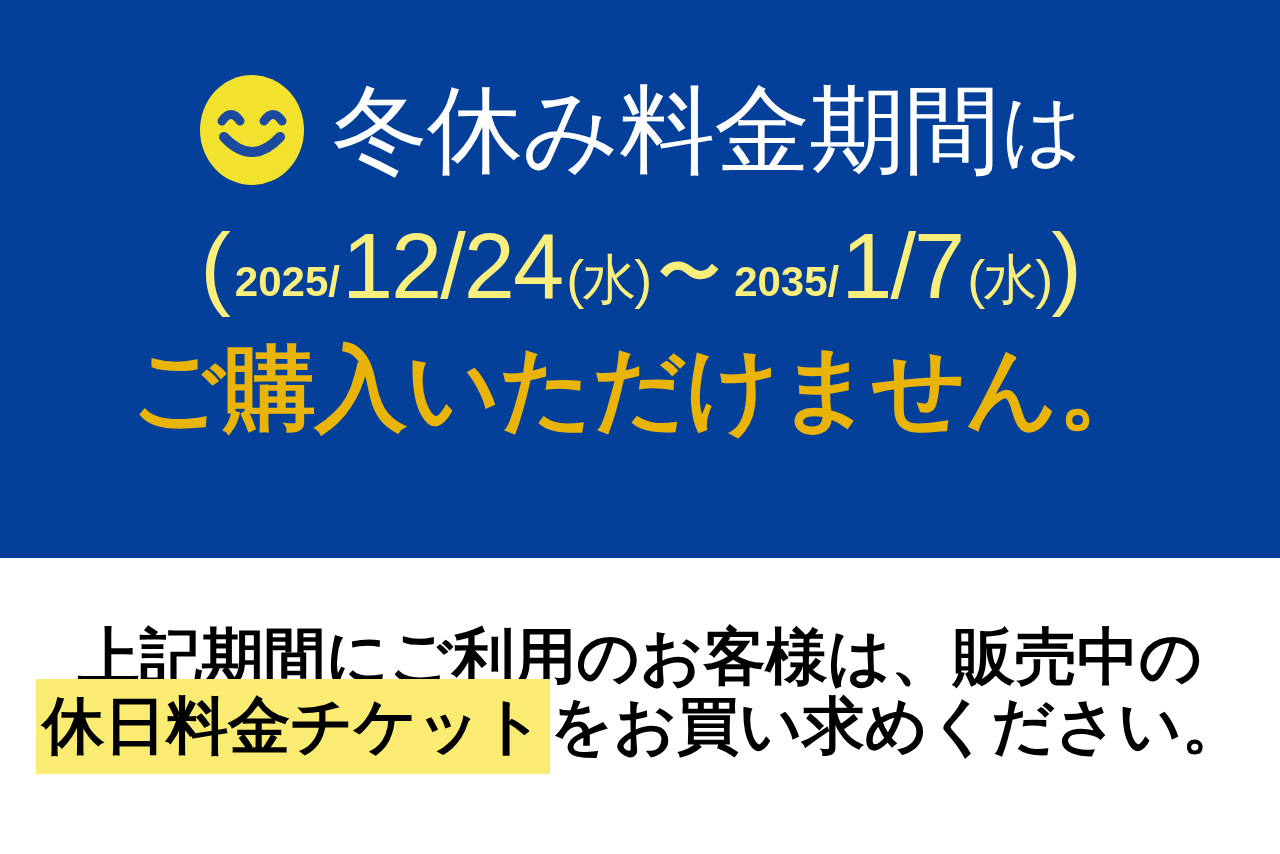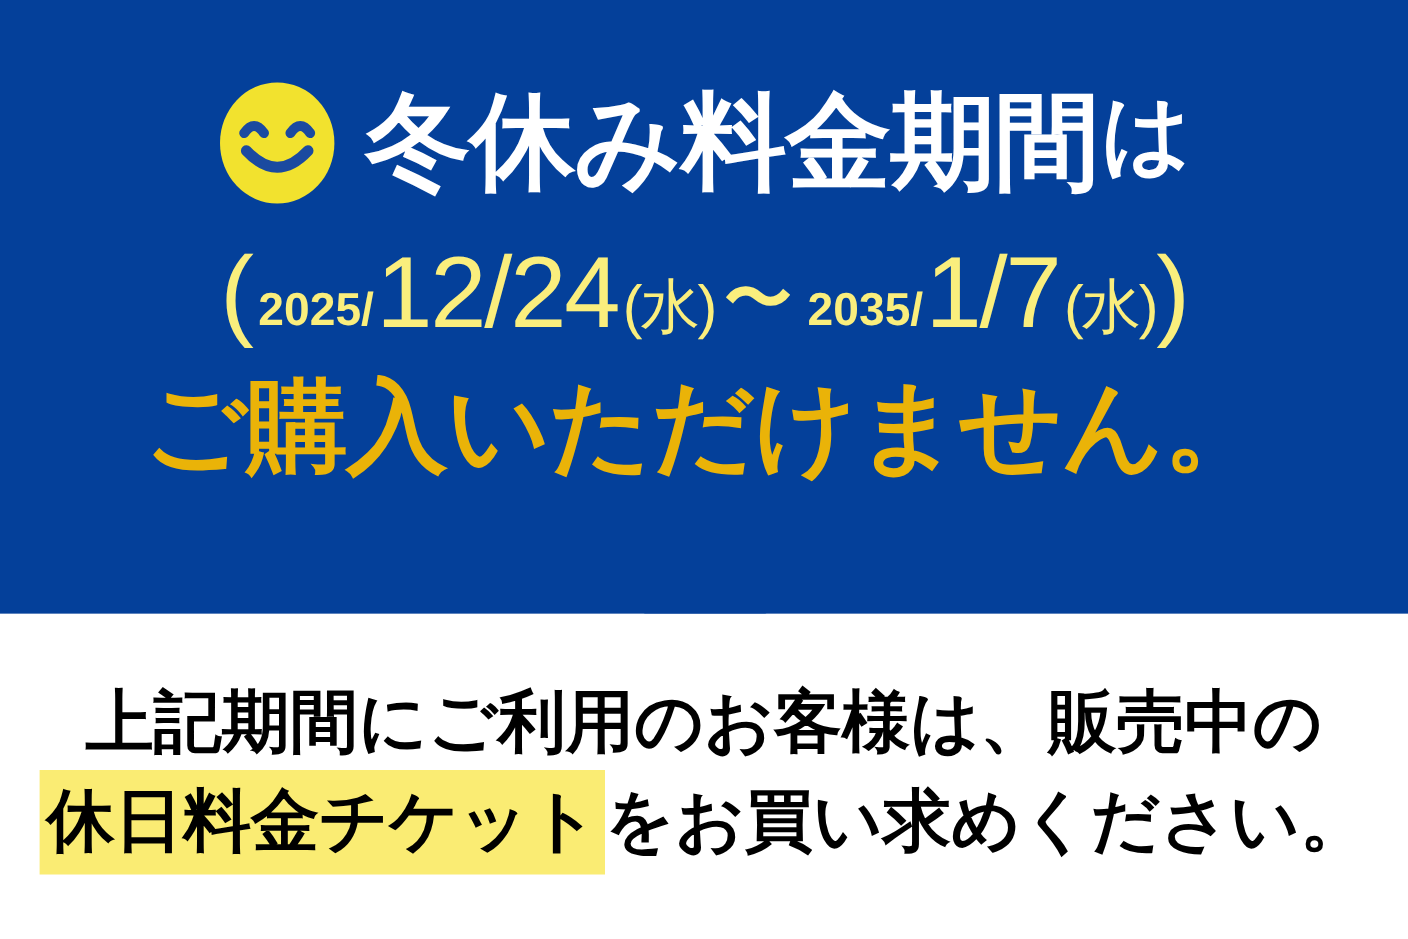--- a/index.html
+++ b/index.html
@@ -59,26 +59,26 @@
   .smiley {
     width: 108px;
     height: 114px;
     flex: 0 0 auto;
     display: block;
   }
 
   .headline {
     color: #ffffff;
     font-size: 96px;
-    font-weight: 700;
+    font-weight: 400;
     letter-spacing: -1px;
     line-height: 1;
     white-space: nowrap;
     display: flex;
-    align-items: flex-start;
+    align-items: center;
   }
   .headline .tail {
     font-size: 80px;
     padding-left: 2px;
   }
 
   
   .hero-line2 {
     color: #FAEE7D;
     white-space: nowrap;
@@ -162,21 +162,21 @@
 
   .foot-line {
     color: #000000;
     font-size: 62px;
     font-weight: 700;
     letter-spacing: 0px;
     line-height: 1;
     white-space: nowrap;
   }
   .foot-line-2 {
-    margin-top: 28px;
+    margin-top: 7px;
   }
   .hl {
     background: #FAEC73;
     padding: 12px 6px 14px 6px;
     box-decoration-break: clone;
     -webkit-box-decoration-break: clone;
   }
 </style>
 </head>
 <body>

